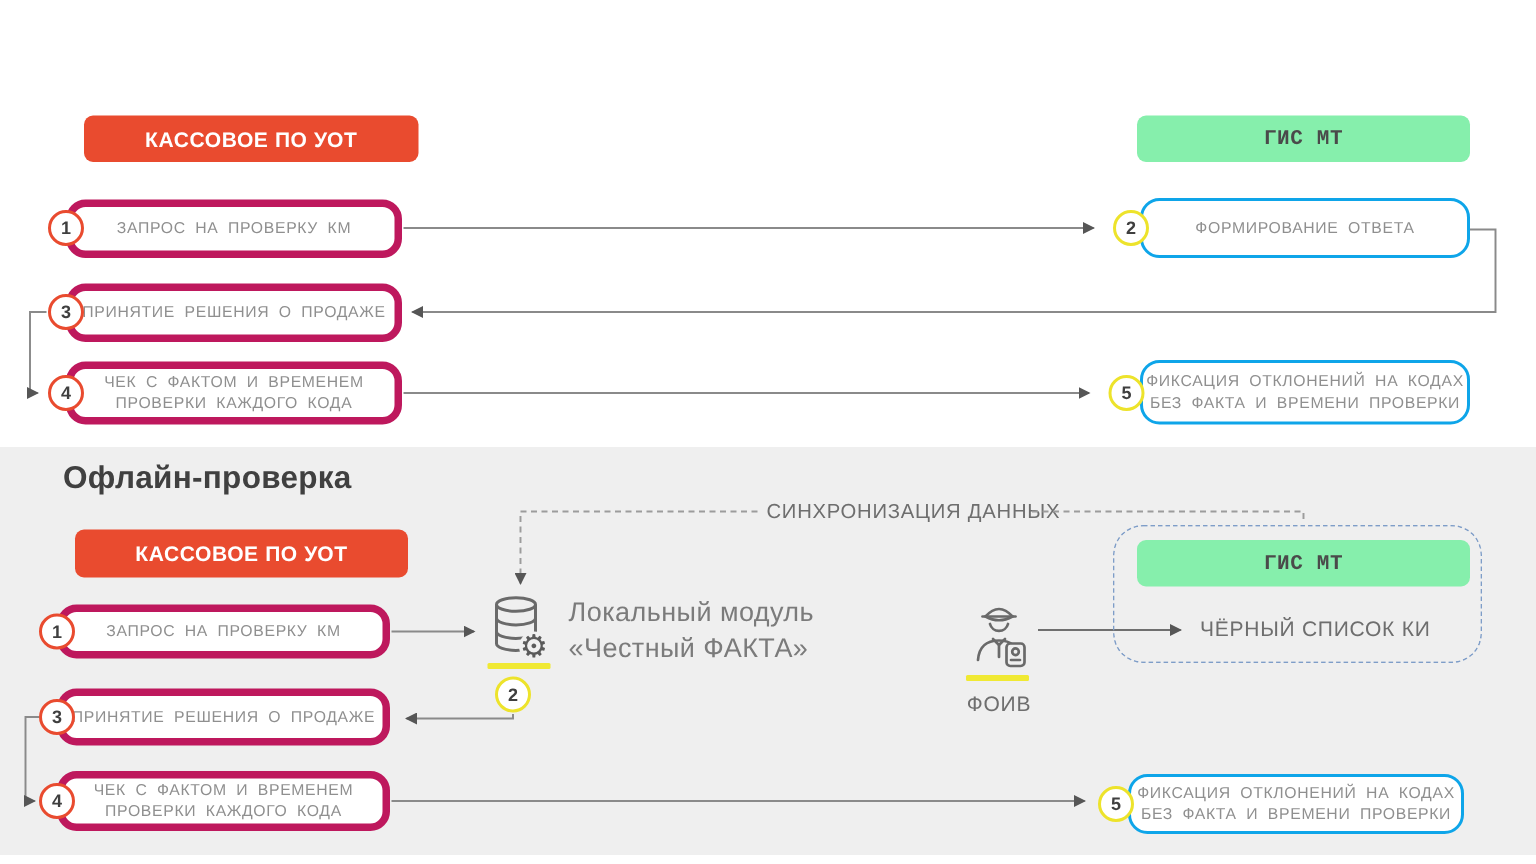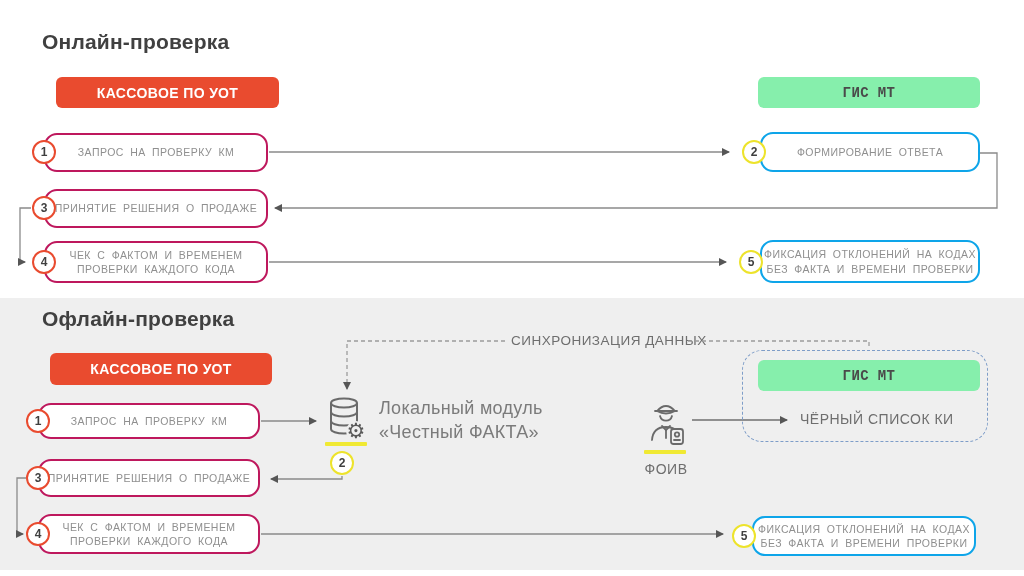--- a/index.html
+++ b/index.html
@@ -12,21 +12,21 @@
   .section-title { position:absolute; font-size:21px; font-weight:bold; color:#404040; letter-spacing:.2px; }
 
   .actor { position:absolute; border-radius:6px; display:flex; align-items:center; justify-content:center;
            font-weight:bold; font-size:14px; letter-spacing:.4px; }
   .actor.red { background:#E94B2F; color:#ffffff;margin-left:12px; }
   .actor.yel { background:#86efac; color:#4a4a4a;font-family:Liberation Mono, monospace; }
 
   .step { position:absolute; background:#ffffff; border-radius:13px; display:flex; flex-direction:column;
           align-items:center; justify-content:center; text-align:center; font-size:10.5px; color:#8f8f8f;
           letter-spacing:.45px; word-spacing:3px; line-height:1.35; z-index:2; }
-  .step.red { border:2px solid #be185d; }
+  .step.red { border:5px solid #be185d; }
   .step.yel { border:2px solid #0ea5e9; }
 
   .badge { position:absolute; width:24px; height:24px; border-radius:50%; background:#ffffff;
            display:flex; align-items:center; justify-content:center; font-size:12px; font-weight:bold;
            color:#3f3f3f; z-index:3; }
   .badge.red { border:2.5px solid #E94B2F; }
   .badge.yel { border:2.5px solid #EDE32B; }
 
   .conn { position:absolute; left:0; top:0; z-index:1; }
 
@@ -61,21 +61,20 @@
 
     <path d="M261 421 H316" fill="none" stroke="#8a8a8a" stroke-width="1.3" marker-end="url(#arr)"></path>
     <path d="M505 341 H347 V389" fill="none" stroke="#9c9c9c" stroke-width="1.3" stroke-dasharray="4 3" marker-end="url(#arr)"></path>
     <path d="M688 341 H869 V349" fill="none" stroke="#9c9c9c" stroke-width="1.3" stroke-dasharray="4 3"></path>
     <path d="M342 476 V479 H271" fill="none" stroke="#8a8a8a" stroke-width="1.3" marker-end="url(#arr)"></path>
     <path d="M26 478 H17 V534 H23" fill="none" stroke="#8a8a8a" stroke-width="1.3" marker-end="url(#arr)"></path>
     <path d="M261 534 H723" fill="none" stroke="#8a8a8a" stroke-width="1.3" marker-end="url(#arr)"></path>
     <path d="M692 420 H787" fill="none" stroke="#6f6f6f" stroke-width="1.3" marker-end="url(#arr)"></path>
   </svg>
 
-  <div class="section-title" style="left:42px; top:30px;">Онлайн-проверка</div>
 
   <div class="actor red" style="left:44px; top:77px; width:223px; height:31px;">КАССОВОЕ ПО УОТ</div>
   <div class="actor yel" style="left:758px; top:77px; width:222px; height:31px;">ГИС МТ</div>
 
   <div class="step red" style="left:44px; top:133px; width:224px; height:39px;">
     <span>ЗАПРОС НА ПРОВЕРКУ КМ</span>
   </div>
   <div class="badge red" style="left:32px; top:140px;">1</div>
 
   <div class="step yel" style="left:760px; top:132px; width:220px; height:40px;">

